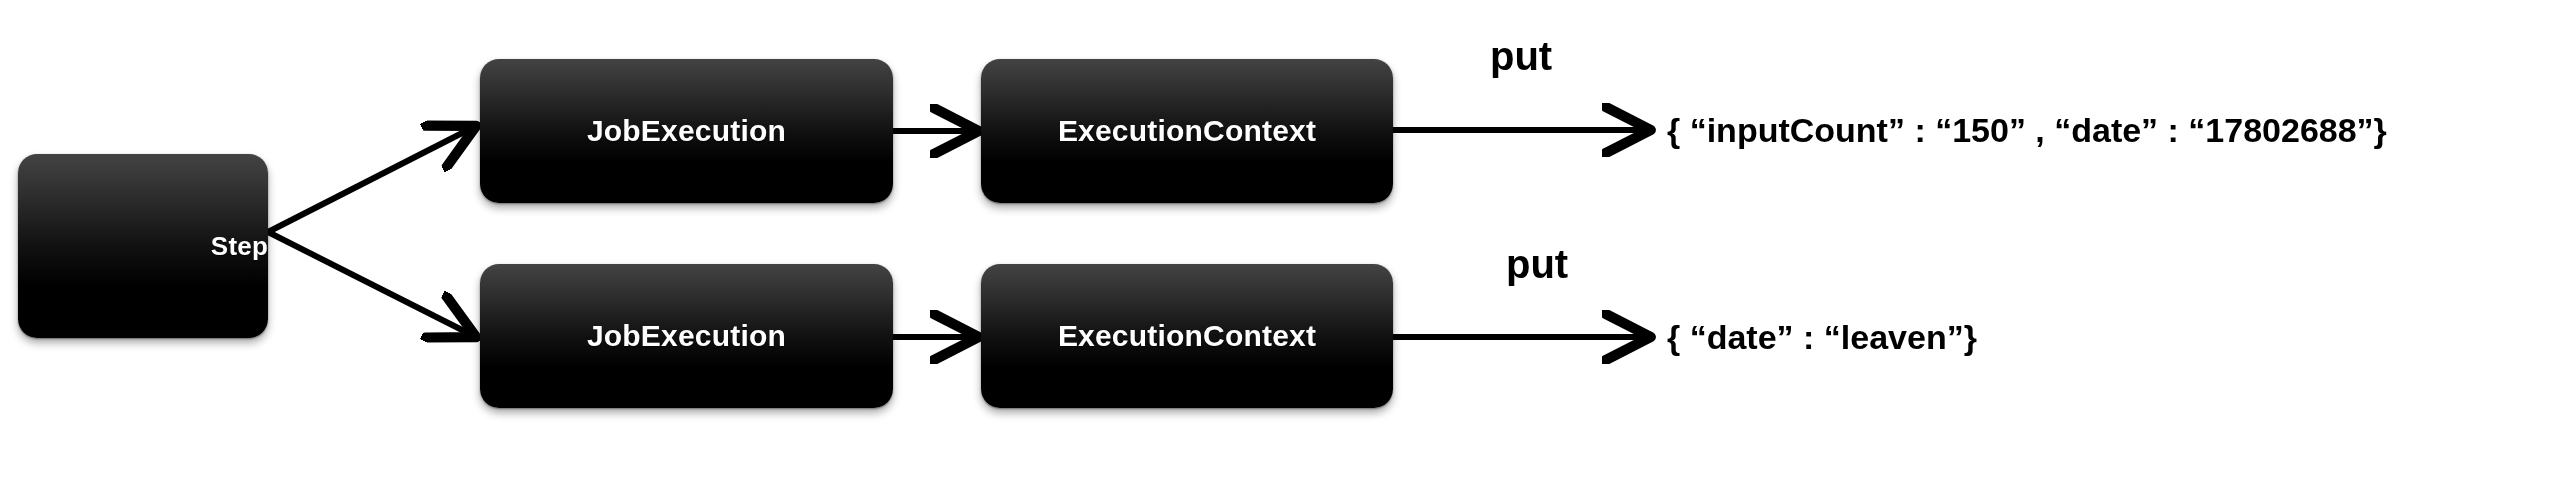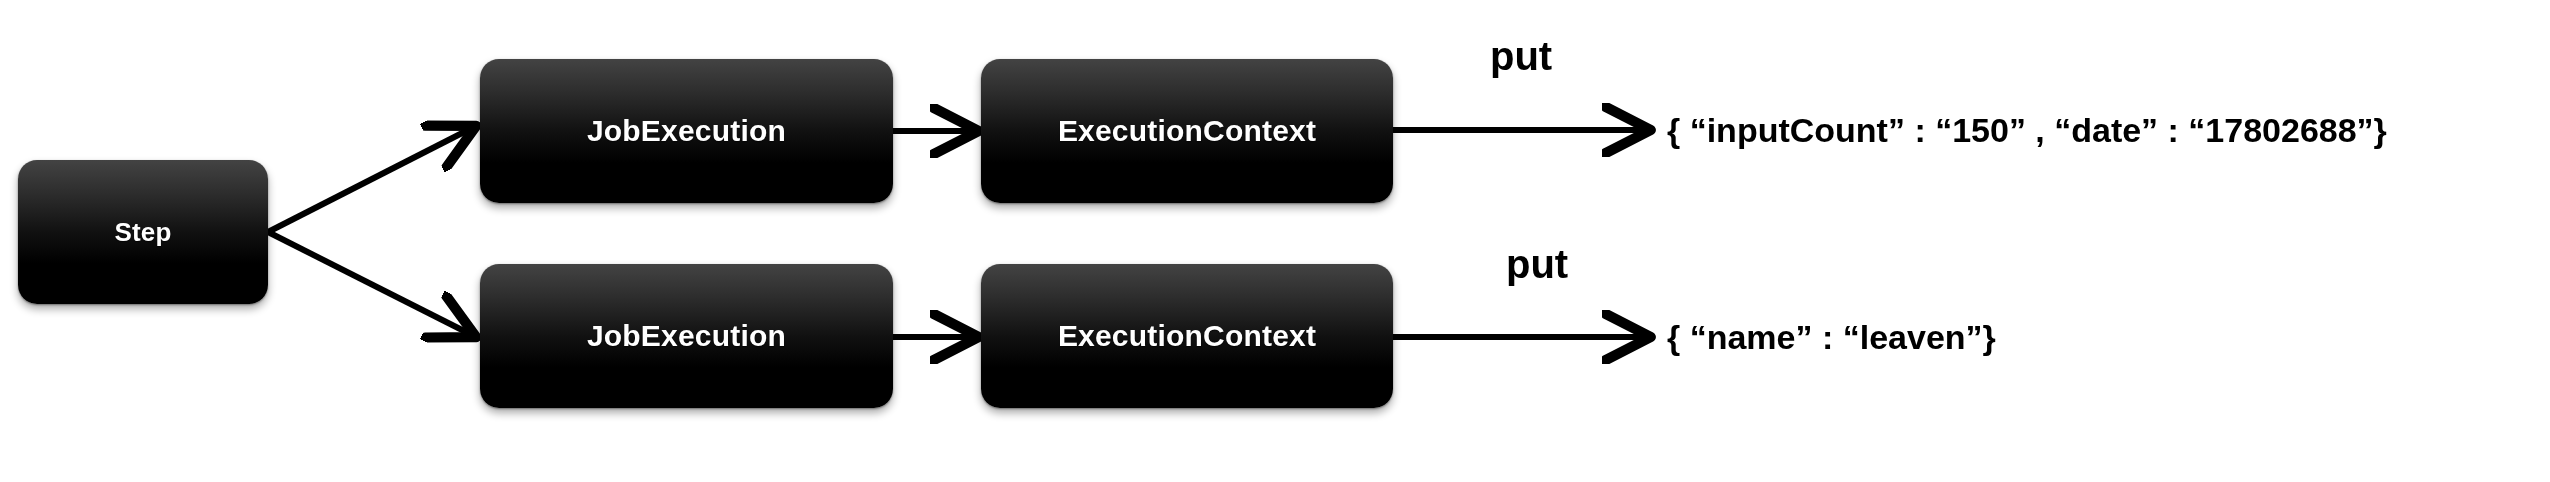--- a/index.html
+++ b/index.html
@@ -31,21 +31,21 @@
     font-weight: bold;
     letter-spacing: 0.2px;
     -webkit-font-smoothing: antialiased;
   }
   .node-label {
     display: block;
     line-height: 1;
     text-align: center;
     text-shadow: 0 1px 1px rgba(0,0,0,0.6);
   }
-  .node-step      { left: 18px;  top: 160px; width: 250px; height: 144px; font-size: 26px; }
+  .node-step      { left: 18px;  top: 154px; width: 250px; height: 184px; font-size: 26px; justify-content: flex-end; }
   .node-jobexec   { left: 480px; top: 59px;  width: 413px; height: 144px; font-size: 30px; }
   .node-ctx-top   { left: 981px; top: 59px;  width: 412px; height: 144px; font-size: 30px; }
   .node-stepexec  { left: 480px; top: 264px; width: 413px; height: 144px; font-size: 30px; }
   .node-ctx-bot   { left: 981px; top: 264px; width: 412px; height: 144px; font-size: 30px; }
 
   svg.edges {
     position: absolute;
     left: 0;
     top: 0;
     width: 2550px;
@@ -119,15 +119,15 @@
   <div class="node node-ctx-bot">
     <span class="node-label">ExecutionContext</span>
   </div>
 
   <div class="edge-label label-put-top">put</div>
 
   <div class="edge-label label-put-bot">put</div>
 
   <div class="payload payload-top">{ “inputCount” : “150” , “date” : “17802688”}</div>
 
-  <div class="payload payload-bot">{ “name” : “leaven”}</div>
+  <div class="payload payload-bot">{ “date” : “leaven”}</div>
 
 </div>
 
 </body></html>

